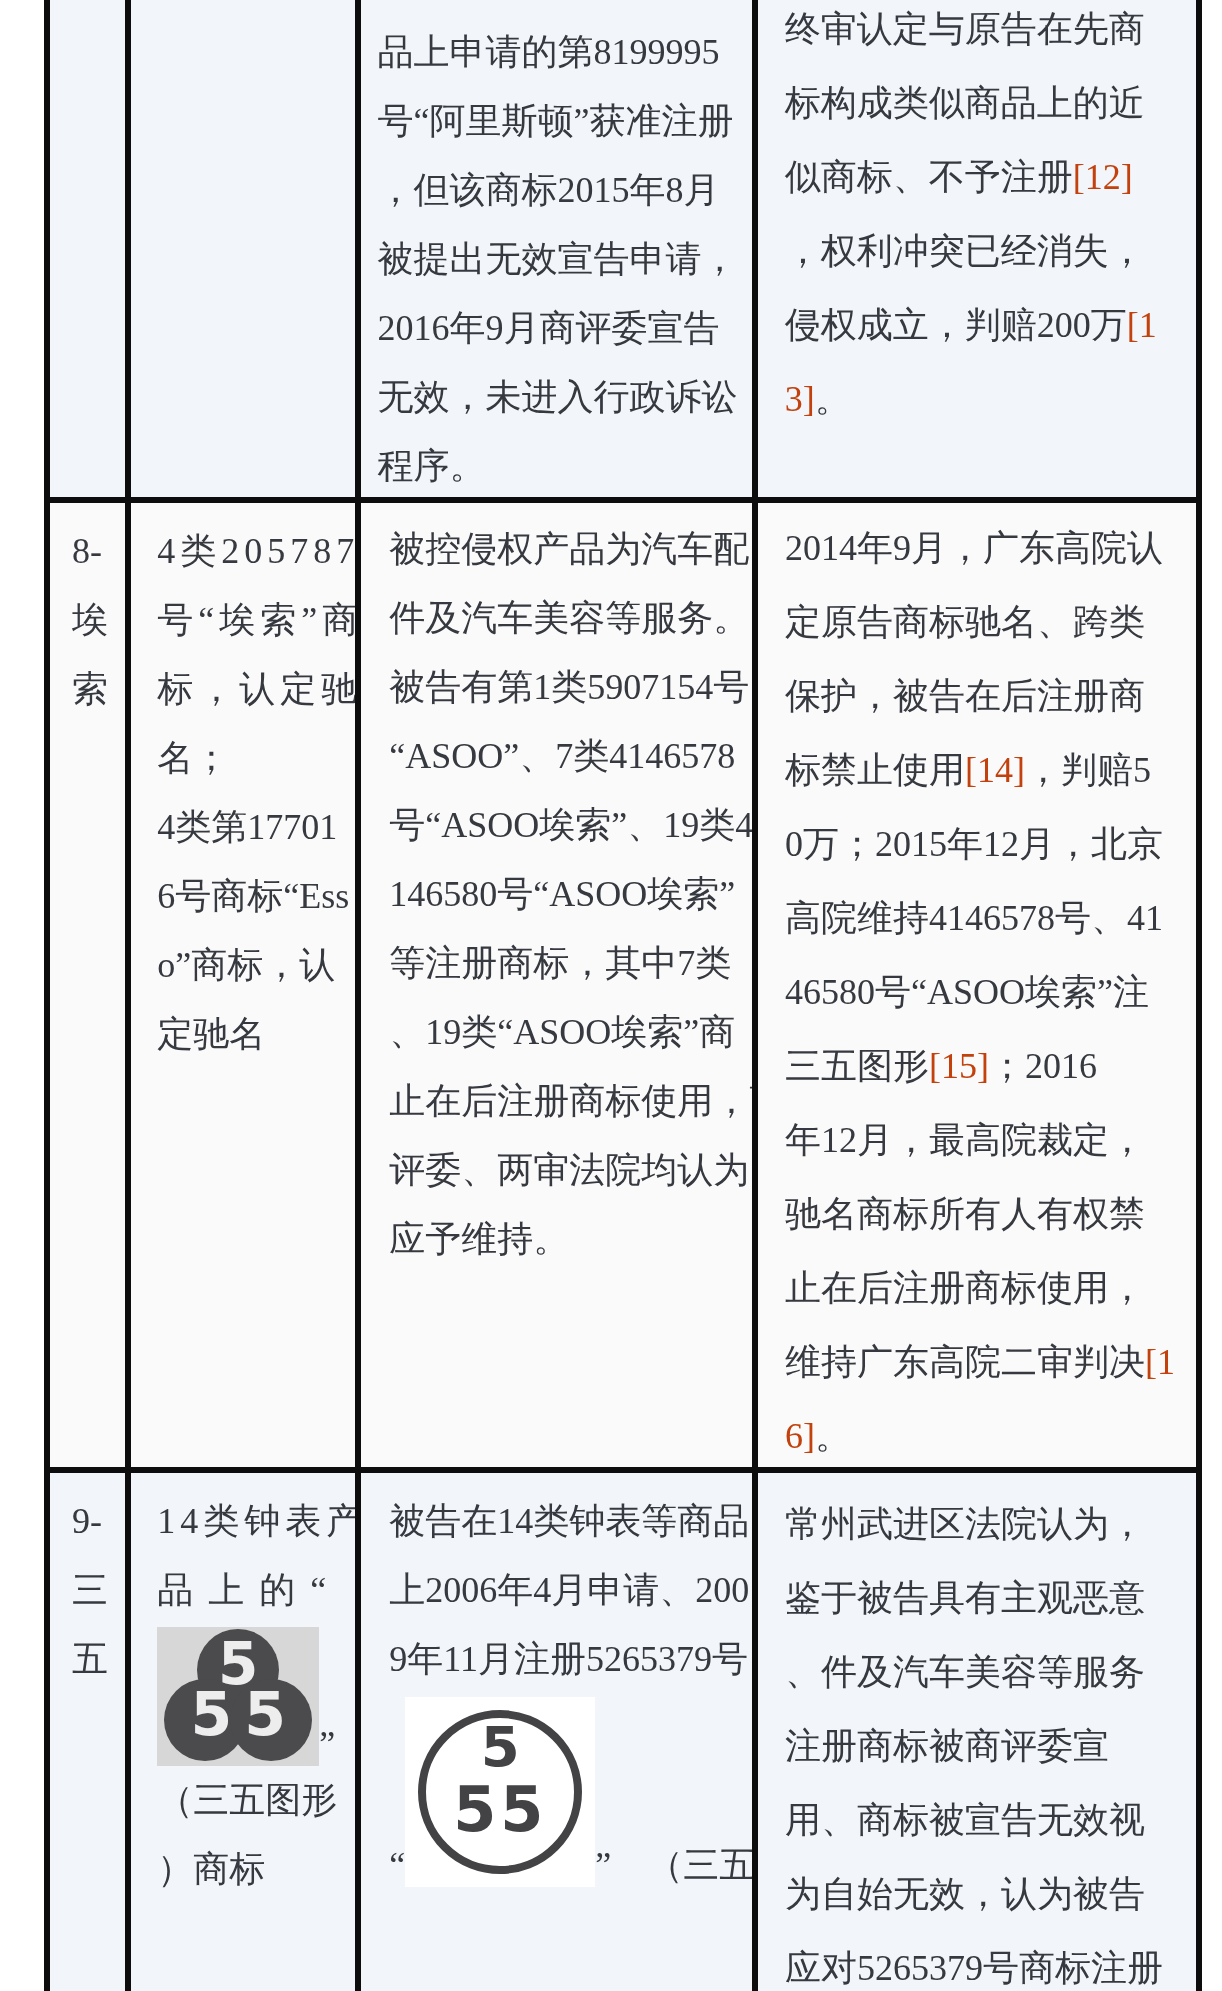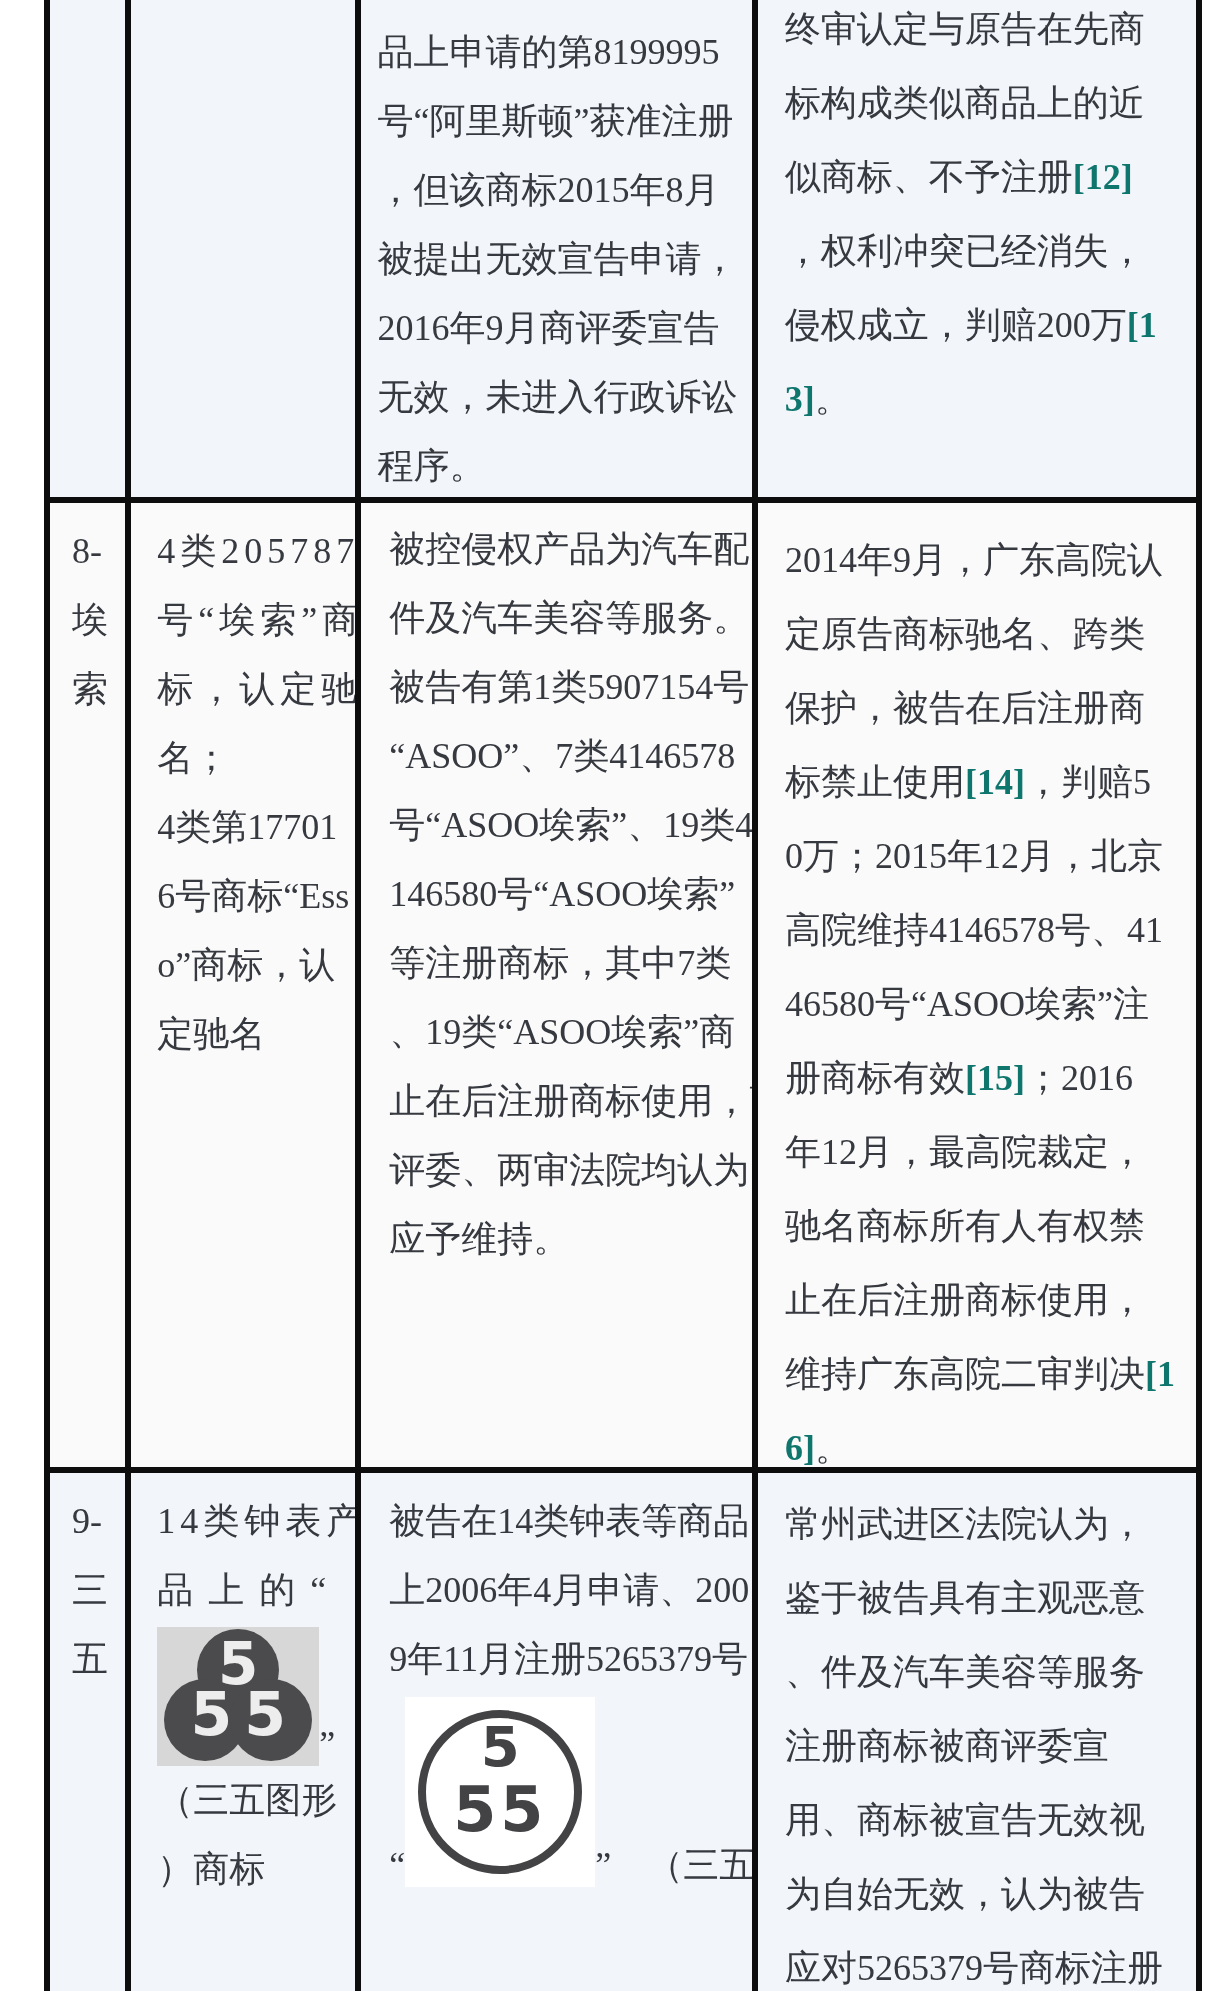--- a/index.html
+++ b/index.html
@@ -14,28 +14,28 @@
   .row-alt  { background:#f2f5fa; }
   .row-main { background:#fafafa; }
   .cell { border-right:6px solid #0d0d0d; overflow:hidden; box-sizing:border-box; }
   .c1 { width:83px;  padding-left:22px; }
   .c2 { width:237px; padding-left:26px; padding-right:0; }
   .c3 { width:409px; padding-left:28px; padding-right:6px; }
   .c4 { width:458px; padding-left:27px; padding-right:5px; }
   .r7 .cell { height:497px; }
   .r8 .cell { height:964px; }
   .r9 .cell { height:518px; }
-  .pt8  { padding-top:20px; }
+  .pt8  { padding-top:8px; }
   .pt12 { padding-top:12px; }
   .pt14 { padding-top:14px; }
   .pt18 { padding-top:18px;padding-left:16px; }
   .neg > .ln:first-child { margin-top:-8px; }
   .ln { height:69px; line-height:69px; font-size:36px; white-space:nowrap; }
   .c4 .ln { height:74px; line-height:74px; }
-  .lk { color:#0f766e;font-weight:bold; }
+  .lk { color:#c2410c; }
   .sp1 { letter-spacing:5px; }
   .sp2 { letter-spacing:15px; }
   .imgline { display:flex; align-items:flex-end; }
   .imgline span { line-height:44px; }
   .h139 { height:141px; }
   .h193 { height:193px; }
   .gap { margin-left:36px;text-align:right; }
   
   .trefoil { position:relative; width:162px; height:139px; background:#d7d7d7; flex:0 0 auto; }
   .trefoil .cc { position:absolute; width:82px; height:82px; border-radius:50%; background:#4b4b4e; }
@@ -113,21 +113,21 @@
           <div class="ln end"><span>应予维持。</span></div>
         </div>
       <div class="cell c4 pt8">
           <div class="ln"><span>2014年9月，广东高院认</span></div>
           <div class="ln"><span>定原告商标驰名、跨类</span></div>
           <div class="ln"><span>保护，被告在后注册商</span></div>
           <div class="ln"><span>标禁止使用</span><span class="lk">[14]</span><span>，判赔5</span></div>
           <div class="ln"><span>0万；2015年12月，北京</span></div>
           <div class="ln"><span>高院维持4146578号、41</span></div>
           <div class="ln"><span>46580号“ASOO埃索”注</span></div>
-          <div class="ln"><span>册商标有效</span><span class="lk">[15]</span><span>；2016</span></div>
+          <div class="ln"><span>三五图形</span><span class="lk">[15]</span><span>；2016</span></div>
           <div class="ln"><span>年12月，最高院裁定，</span></div>
           <div class="ln"><span>驰名商标所有人有权禁</span></div>
           <div class="ln"><span>止在后注册商标使用，</span></div>
           <div class="ln"><span>维持广东高院二审判决</span><span class="lk">[1</span></div>
           <div class="ln end"><span class="lk">6]</span><span>。</span></div>
         </div>
     </div>
 
     <div class="row r9 row-alt">
       <div class="cell c1 pt14">

